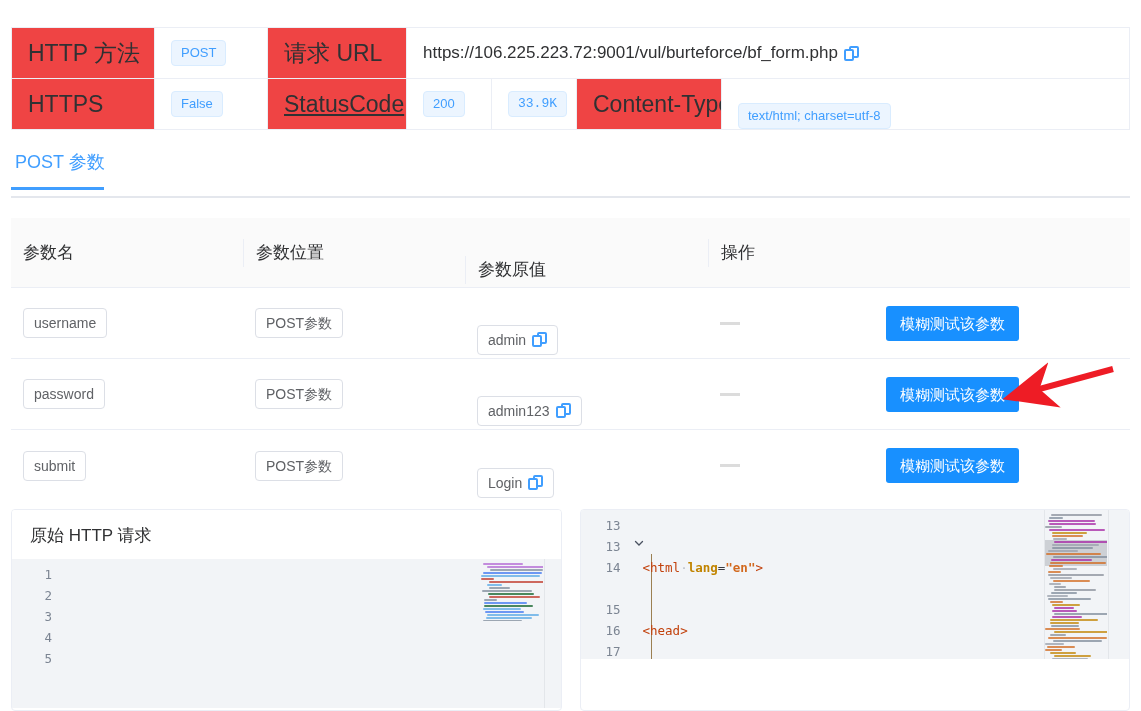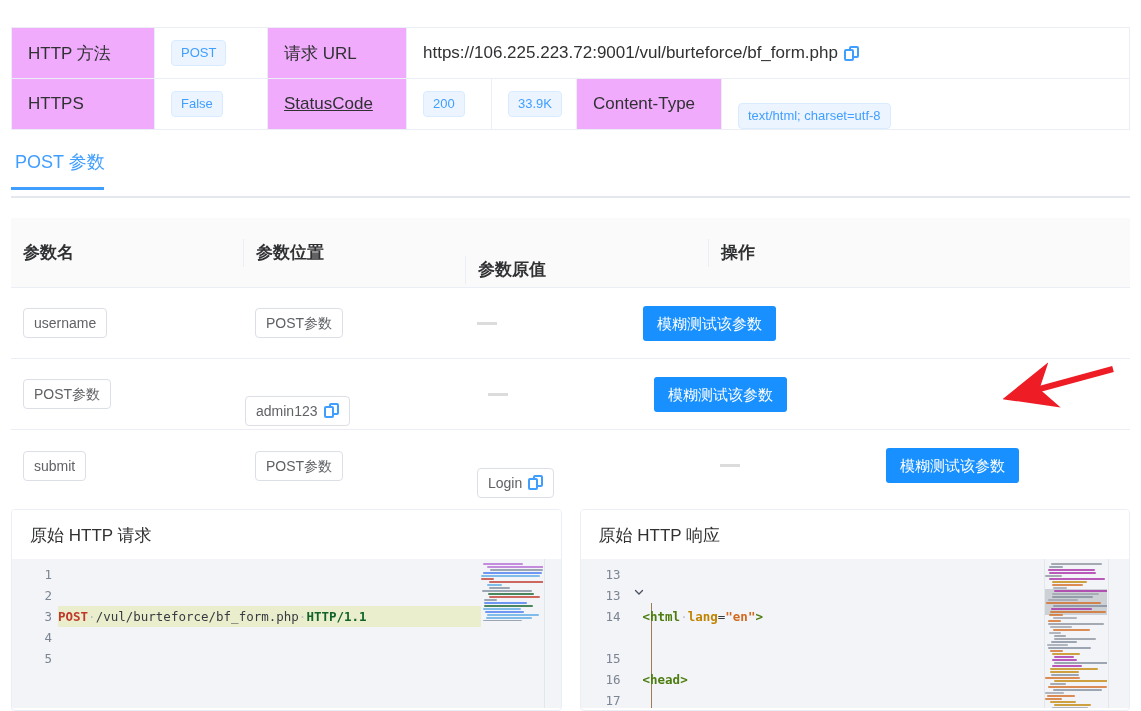--- a/index.html
+++ b/index.html
@@ -24,34 +24,34 @@
   .srow { display: flex; width: 100%; border-bottom: 1px solid #ebeef5; }
   .scell {
     display: flex; align-items: center;
     padding: 0 16px;
     height: 50px;
     border-right: 1px solid #ebeef5;
     overflow: hidden;
     white-space: nowrap;
   }
   .scell:last-child { border-right: none; }
-  .slabel { background: #f0abfc; font-size: 17px; color: #303133; }
+  .slabel { background: #ef4444; font-size: 23px; color: #303133; }
   .sval { background: #ffffff; }
 
   .r1c1 { width: 143px; }
   .r1c2 { width: 113px; }
   .r1c3 { width: 139px; }
   .r1c4 { flex: 1; }
 
   .r2c1 { width: 143px; }
   .r2c2 { width: 113px; }
   .r2c3 { width: 139px; text-decoration: underline; }
   .r2c4 { width: 85px; }
   .r2c5 { width: 120px; }
-  .r2c6 { width: 85px; }
+  .r2c6 { width: 85px; font-family: Liberation Mono, monospace; }
   .r2c7 { width: 145px; }
   .r2c8 { flex: 1; align-items: flex-end; }
 
   .tag {
     display: inline-block;
     padding: 2px 9px;
     font-size: 13px;
     line-height: 20px;
     color: #409eff;
     background: #ecf5ff;
@@ -113,21 +113,21 @@
     height: 70px;
     align-items: center;
     border-bottom: 1px solid #ebeef5;
   }
   .phead .pth {
     font-size: 17px;
     color: #303133;
     padding: 0 12px;
     border-left: 1px solid #ebeef5;
     height: 28px;
-    display: flex; align-items: center; font-weight: bold;
+    display: flex; align-items: center;
   }
   .phead .pth:first-child { border-left: none; }
   .prow {
     display: flex;
     height: 71px;
     align-items: center;
     border-bottom: 1px solid #ebeef5;
     background: #fff;
   }
   .prow:last-child { border-bottom: none; }
@@ -221,21 +221,21 @@
     white-space: pre-wrap;
     word-break: break-all;
     color: #2a2f38;
   }
   .code .line { min-height: 21px; }
   .code .hl { background: #eaeecd; display: block; }
   .kw-post { color: #c0392b; font-weight: bold; }
   .kw-ver  { color: #116329; font-weight: bold; }
   .kw-hdr  { color: #4078f2; font-weight: bold; }
   .dot { color: #b9bfc9; }
-  .tagc { color: #4d7c0f; font-weight: bold; }
+  .tagc { color: #c2410c; font-weight: normal; }
   .attrc { color: #c18401; font-weight: bold; }
   .strc { color: #d2691e; font-weight: bold; }
   .plainc { color: #383a42; }
 
   .fold-arrow {
     position: absolute;
     left: 52px;
     width: 12px; height: 12px;
   }
   .fold-arrow svg { display: block; }
@@ -355,29 +355,35 @@
       <div class="pth c-act">操作</div>
     </div>
 
     <div class="prow">
       <div class="ptd c-name">
         <span class="plain-tag">username</span>
       </div>
       <div class="ptd c-pos">
         <span class="plain-tag">POST参数</span>
       </div>
+      <div class="ptd c-val">
+        <span class="plain-tag"><span>admin</span><span class="copy-icon"><i class="back"></i><i class="front"></i></span></span>
+      </div>
       <div class="ptd c-https">
         <span class="dash"></span>
       </div>
       <div class="ptd c-act">
         <button class="btn-primary">模糊测试该参数</button>
       </div>
     </div>
 
     <div class="prow">
+      <div class="ptd c-name">
+        <span class="plain-tag">password</span>
+      </div>
       <div class="ptd c-pos">
         <span class="plain-tag">POST参数</span>
       </div>
       <div class="ptd c-val">
         <span class="plain-tag"><span>admin123</span><span class="copy-icon"><i class="back"></i><i class="front"></i></span></span>
       </div>
       <div class="ptd c-https">
         <span class="dash"></span>
       </div>
       <div class="ptd c-act">
@@ -410,21 +416,20 @@
       <div class="panel-head">原始 HTTP 请求</div>
       <div class="editor">
         <div class="gutter">
           <div class="ln">1</div>
           <div class="ln">2</div>
           <div class="ln">3</div>
           <div class="ln">4</div>
           <div class="ln multi">5</div>
         </div>
         <div class="code">
-          <div class="line hl"><span class="kw-post">POST</span><span class="dot">·</span><span class="plainc">/vul/burteforce/bf_form.php</span><span class="dot">·</span><span class="kw-ver">HTTP/1.1</span></div>
           
           
           
         </div>
         <div class="minimap req" id="mm-req">
             <div class="mm-line" style="width: 40px; margin-left: 2px; background: rgb(179, 106, 212);"></div>
             <div class="mm-line" style="width: 59px; margin-left: 6px; background: rgb(179, 106, 212);"></div>
             <div class="mm-line" style="width: 53px; margin-left: 9px; background: rgb(127, 140, 155);"></div>
             <div class="mm-line" style="width: 59px; margin-left: 2px; background: rgb(64, 120, 242);"></div>
             <div class="mm-line" style="width: 59px; margin-left: 0px; background: rgb(90, 169, 230);"></div>
@@ -443,21 +448,20 @@
             <div class="mm-line" style="width: 52px; margin-left: 6px; background: rgb(90, 169, 230);"></div>
             <div class="mm-line" style="width: 46px; margin-left: 5px; background: rgb(90, 169, 230);"></div>
             <div class="mm-line" style="width: 39px; margin-left: 2px; background: rgb(127, 140, 155);"></div>
           </div>
         <div class="vsep" style="right:16px;"></div>
         <div class="editor-scroll"></div>
       </div>
     </div>
 
     <div class="panel">
-      <div class="panel-head">原始 HTTP 响应</div>
       <div class="editor resp">
         <div class="gutter">
           <div class="ln">13</div>
           <div class="ln">13</div>
           <div class="ln multi2">14</div>
           <div class="ln">15</div>
           <div class="ln">16</div>
           <div class="ln">17</div>
 
         </div>

